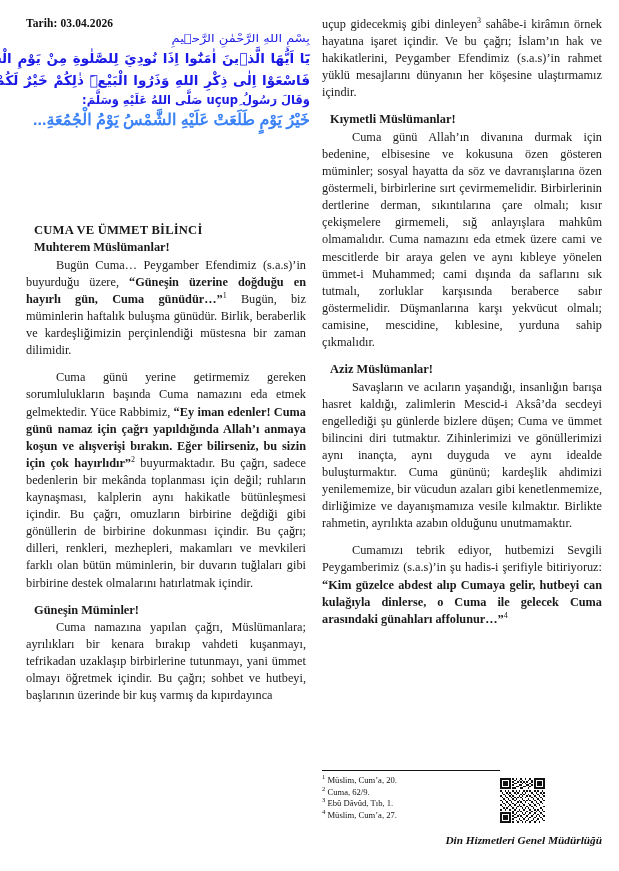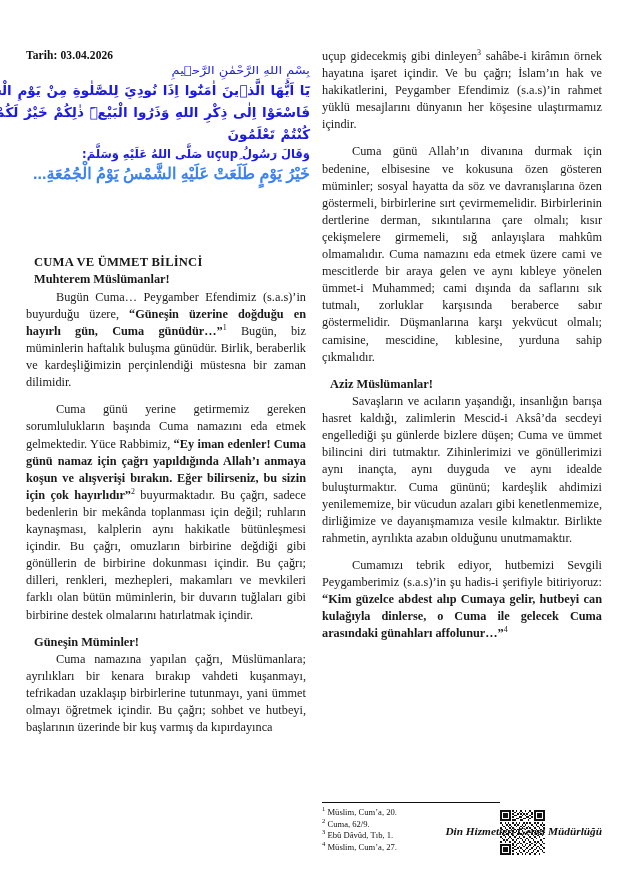--- a/index.html
+++ b/index.html
@@ -4,21 +4,21 @@
 <style>
   html,body{margin:0;padding:0;}
   body{
     width:619px;height:871px;
     background:#ffffff;
     font-family:"Liberation Serif", serif;
     color:#1a1a1a;
     overflow:hidden;
     position:relative;
   }
-  .page{position:absolute;inset:0;padding:15px;margin-top:32px;}
+  .page{position:absolute;inset:0;padding:15px;}
 
   
   .date{
     position:absolute;left:26px;top:17px;
     font-family:"Liberation Serif", serif;
     font-weight:bold;font-size:11.5px;letter-spacing:.1px;
     color:#111;
   }
 
   
@@ -100,58 +100,58 @@
   .fn sup{font-size:6.6px;}
 
   
   .qr{
     position:absolute;left:500px;top:778px;width:45px;height:45px;
   }
   .qr svg{display:block;}
 
   
   .signature{
-    position:absolute;left:322px;top:793px;width:280px;
+    position:absolute;left:322px;top:834px;width:280px;
     text-align:right;
     font-style:italic;font-weight:bold;font-size:11.3px;
     color:#111;
   }
 </style>
 </head>
 <body>
 
 <div class="page">
 
   <div class="date">Tarih: 03.04.2026</div>
 
   <div class="arabic-block">
     <div class="basmala">بِسْمِ اللهِ الرَّحْمٰنِ الرَّح۪يمِ</div>
     <div class="ayah">
       <span class="l">يَٓا اَيُّهَا الَّذ۪ينَ اٰمَنُٓوا اِذَا نُودِيَ لِلصَّلٰوةِ مِنْ يَوْمِ الْجُمُعَةِ</span>
       <span class="l">فَاسْعَوْا اِلٰى ذِكْرِ اللهِ وَذَرُوا الْبَيْعَۜ ذٰلِكُمْ خَيْرٌ لَكُمْ اِنْ</span>
-      <span class="l">كُنْتُمْ تَعْلَمُونَ</span>
     </div>
     <div class="hadith-intro">وَقَالَ رَسُولُ uçupِ صَلَّى اللهُ عَلَيْهِ وَسَلَّمَ:</div>
     <div class="hadith">خَيْرُ يَوْمٍ طَلَعَتْ عَلَيْهِ الشَّمْسُ يَوْمُ الْجُمُعَةِ...</div>
   </div>
 
   <div class="col col-left">
     <div class="title">CUMA VE ÜMMET BİLİNCİ</div>
     <div class="subhead">Muhterem Müslümanlar!</div>
     <p class="body"><span>Bugün Cuma… Peygamber Efendimiz (s.a.s)’in buyurduğu üzere, </span><b>“Güneşin üzerine doğduğu en hayırlı gün, Cuma günüdür…”</b><sup>1</sup><span> Bugün, biz müminlerin haftalık buluşma günüdür. Birlik, beraberlik ve kardeşliğimizin perçinlendiği müstesna bir zaman dilimidir.</span></p>
     <div class="spacer"></div>
     <p class="body"><span>Cuma günü yerine getirmemiz gereken sorumlulukların başında Cuma namazını eda etmek gelmektedir. Yüce Rabbimiz, </span><b>“Ey iman edenler! Cuma günü namaz için çağrı yapıldığında Allah’ı anmaya koşun ve alışverişi bırakın. Eğer bilirseniz, bu sizin için çok hayırlıdır”</b><sup>2</sup><span> buyurmaktadır. Bu çağrı, sadece bedenlerin bir mekânda toplanması için değil; ruhların kaynaşması, kalplerin aynı hakikatle bütünleşmesi içindir. Bu çağrı, omuzların birbirine değdiği gibi gönüllerin de birbirine dokunması içindir. Bu çağrı; dilleri, renkleri, mezhepleri, makamları ve mevkileri farklı olan bütün müminlerin, bir duvarın tuğlaları gibi birbirine destek olmalarını hatırlatmak içindir.</span></p>
     <div class="spacer"></div>
     <div class="subhead">Güneşin Müminler!</div>
     <p class="body">Cuma namazına yapılan çağrı, Müslümanlara; ayrılıkları bir kenara bırakıp vahdeti kuşanmayı, tefrikadan uzaklaşıp birbirlerine tutunmayı, yani ümmet olmayı öğretmek içindir. Bu çağrı; sohbet ve hutbeyi, başlarının üzerinde bir kuş varmış da kıpırdayınca</p>
   </div>
 
   <div class="col col-right">
     <p class="body cont"><span>uçup gidecekmiş gibi dinleyen</span><sup>3</sup><span> sahâbe-i kirâmın örnek hayatına işaret içindir. Ve bu çağrı; İslam’ın hak ve hakikatlerini, Peygamber Efendimiz (s.a.s)’in rahmet yüklü mesajlarını dünyanın her köşesine ulaştırmamız içindir.</span></p>
     <div class="spacer"></div>
+    <div class="subhead">Kıymetli Müslümanlar!</div>
     <p class="body">Cuma günü Allah’ın divanına durmak için bedenine, elbisesine ve kokusuna özen gösteren müminler; sosyal hayatta da söz ve davranışlarına özen göstermeli, birbirlerine sırt çevirmemelidir. Birbirlerinin dertlerine derman, sıkıntılarına çare olmalı; kısır çekişmelere girmemeli, sığ anlayışlara mahkûm olmamalıdır. Cuma namazını eda etmek üzere cami ve mescitlerde bir araya gelen ve aynı kıbleye yönelen ümmet-i Muhammed; cami dışında da saflarını sık tutmalı, zorluklar karşısında beraberce sabır göstermelidir. Düşmanlarına karşı yekvücut olmalı; camisine, mescidine, kıblesine, yurduna sahip çıkmalıdır.</p>
     <div class="spacer"></div>
     <div class="subhead">Aziz Müslümanlar!</div>
     <p class="body">Savaşların ve acıların yaşandığı, insanlığın barışa hasret kaldığı, zalimlerin Mescid-i Aksâ’da secdeyi engellediği şu günlerde bizlere düşen; Cuma ve ümmet bilincini diri tutmaktır. Zihinlerimizi ve gönüllerimizi aynı inançta, aynı duyguda ve aynı idealde buluşturmaktır. Cuma gününü; kardeşlik ahdimizi yenilememize, bir vücudun azaları gibi kenetlenmemize, dirliğimize ve dayanışmamıza vesile kılmaktır. Birlikte rahmetin, ayrılıkta azabın olduğunu unutmamaktır.</p>
     <div class="spacer"></div>
     <p class="body"><span>Cumamızı tebrik ediyor, hutbemizi Sevgili Peygamberimiz (s.a.s)’in şu hadis-i şerifiyle bitiriyoruz: </span><b>“Kim güzelce abdest alıp Cumaya gelir, hutbeyi can kulağıyla dinlerse, o Cuma ile gelecek Cuma arasındaki günahları affolunur…”</b><sup>4</sup></p>
   </div>
 
   <div class="footnotes">
     <div class="fn-rule"></div>

